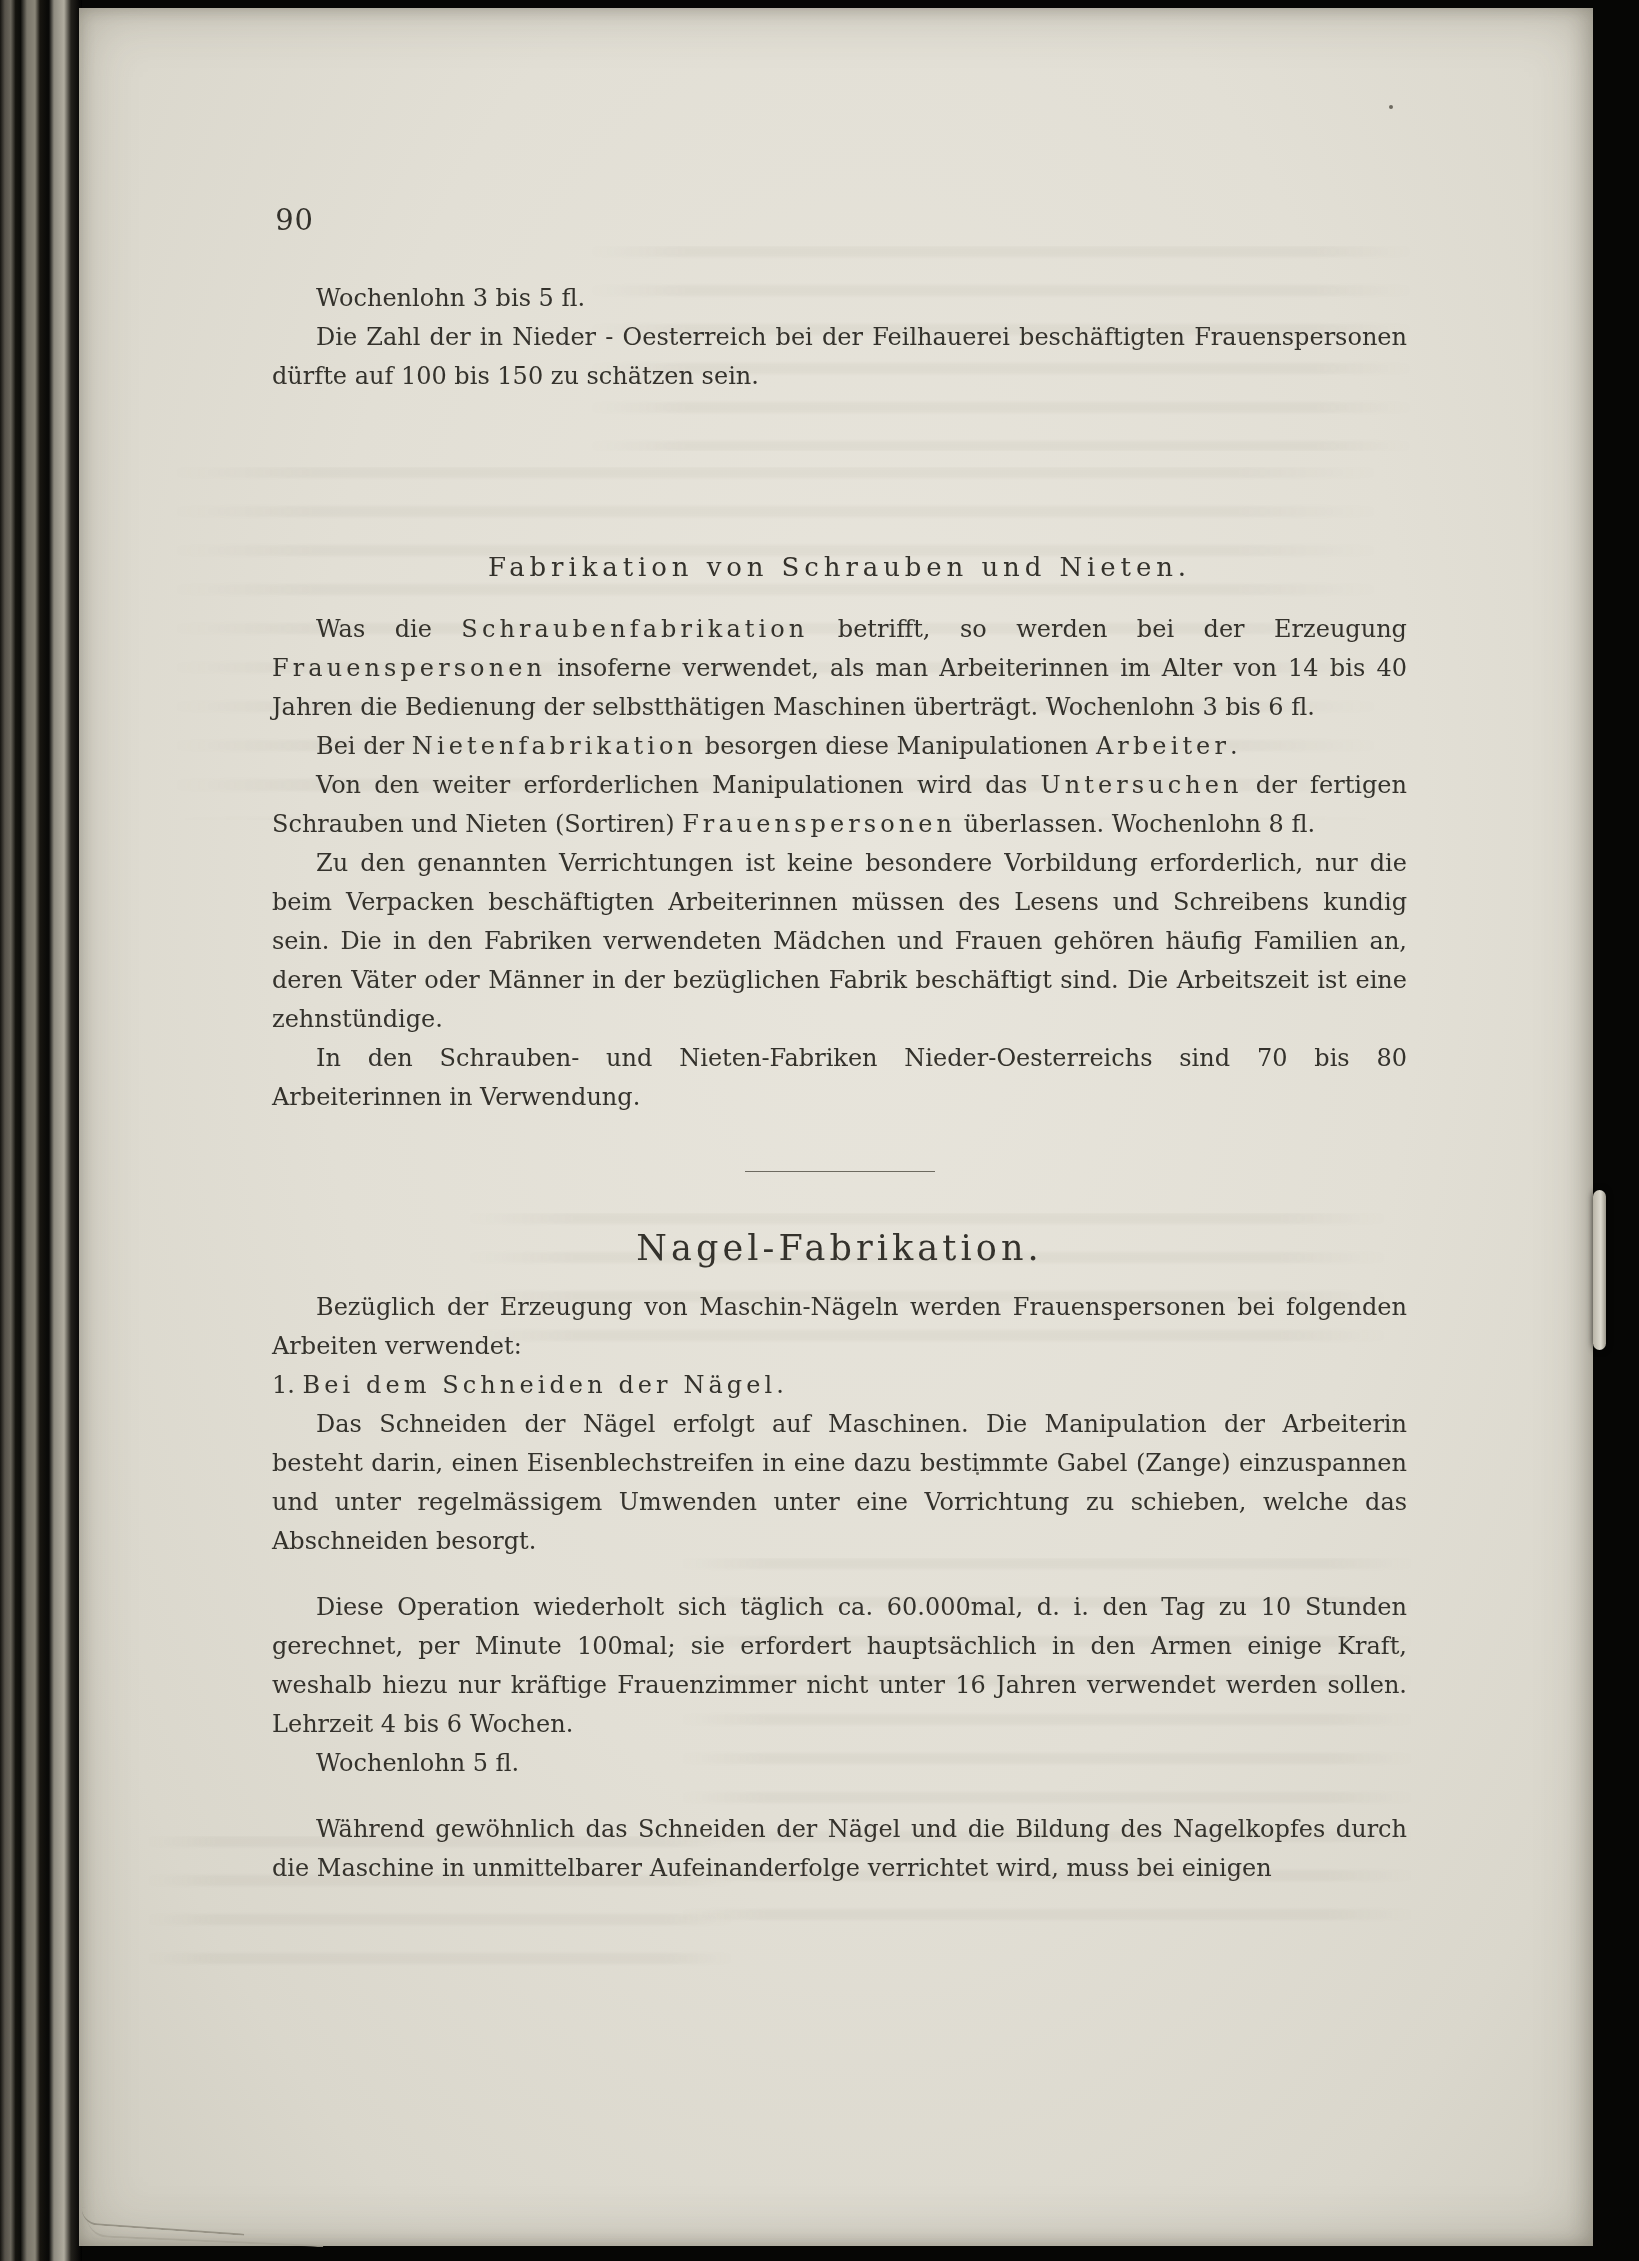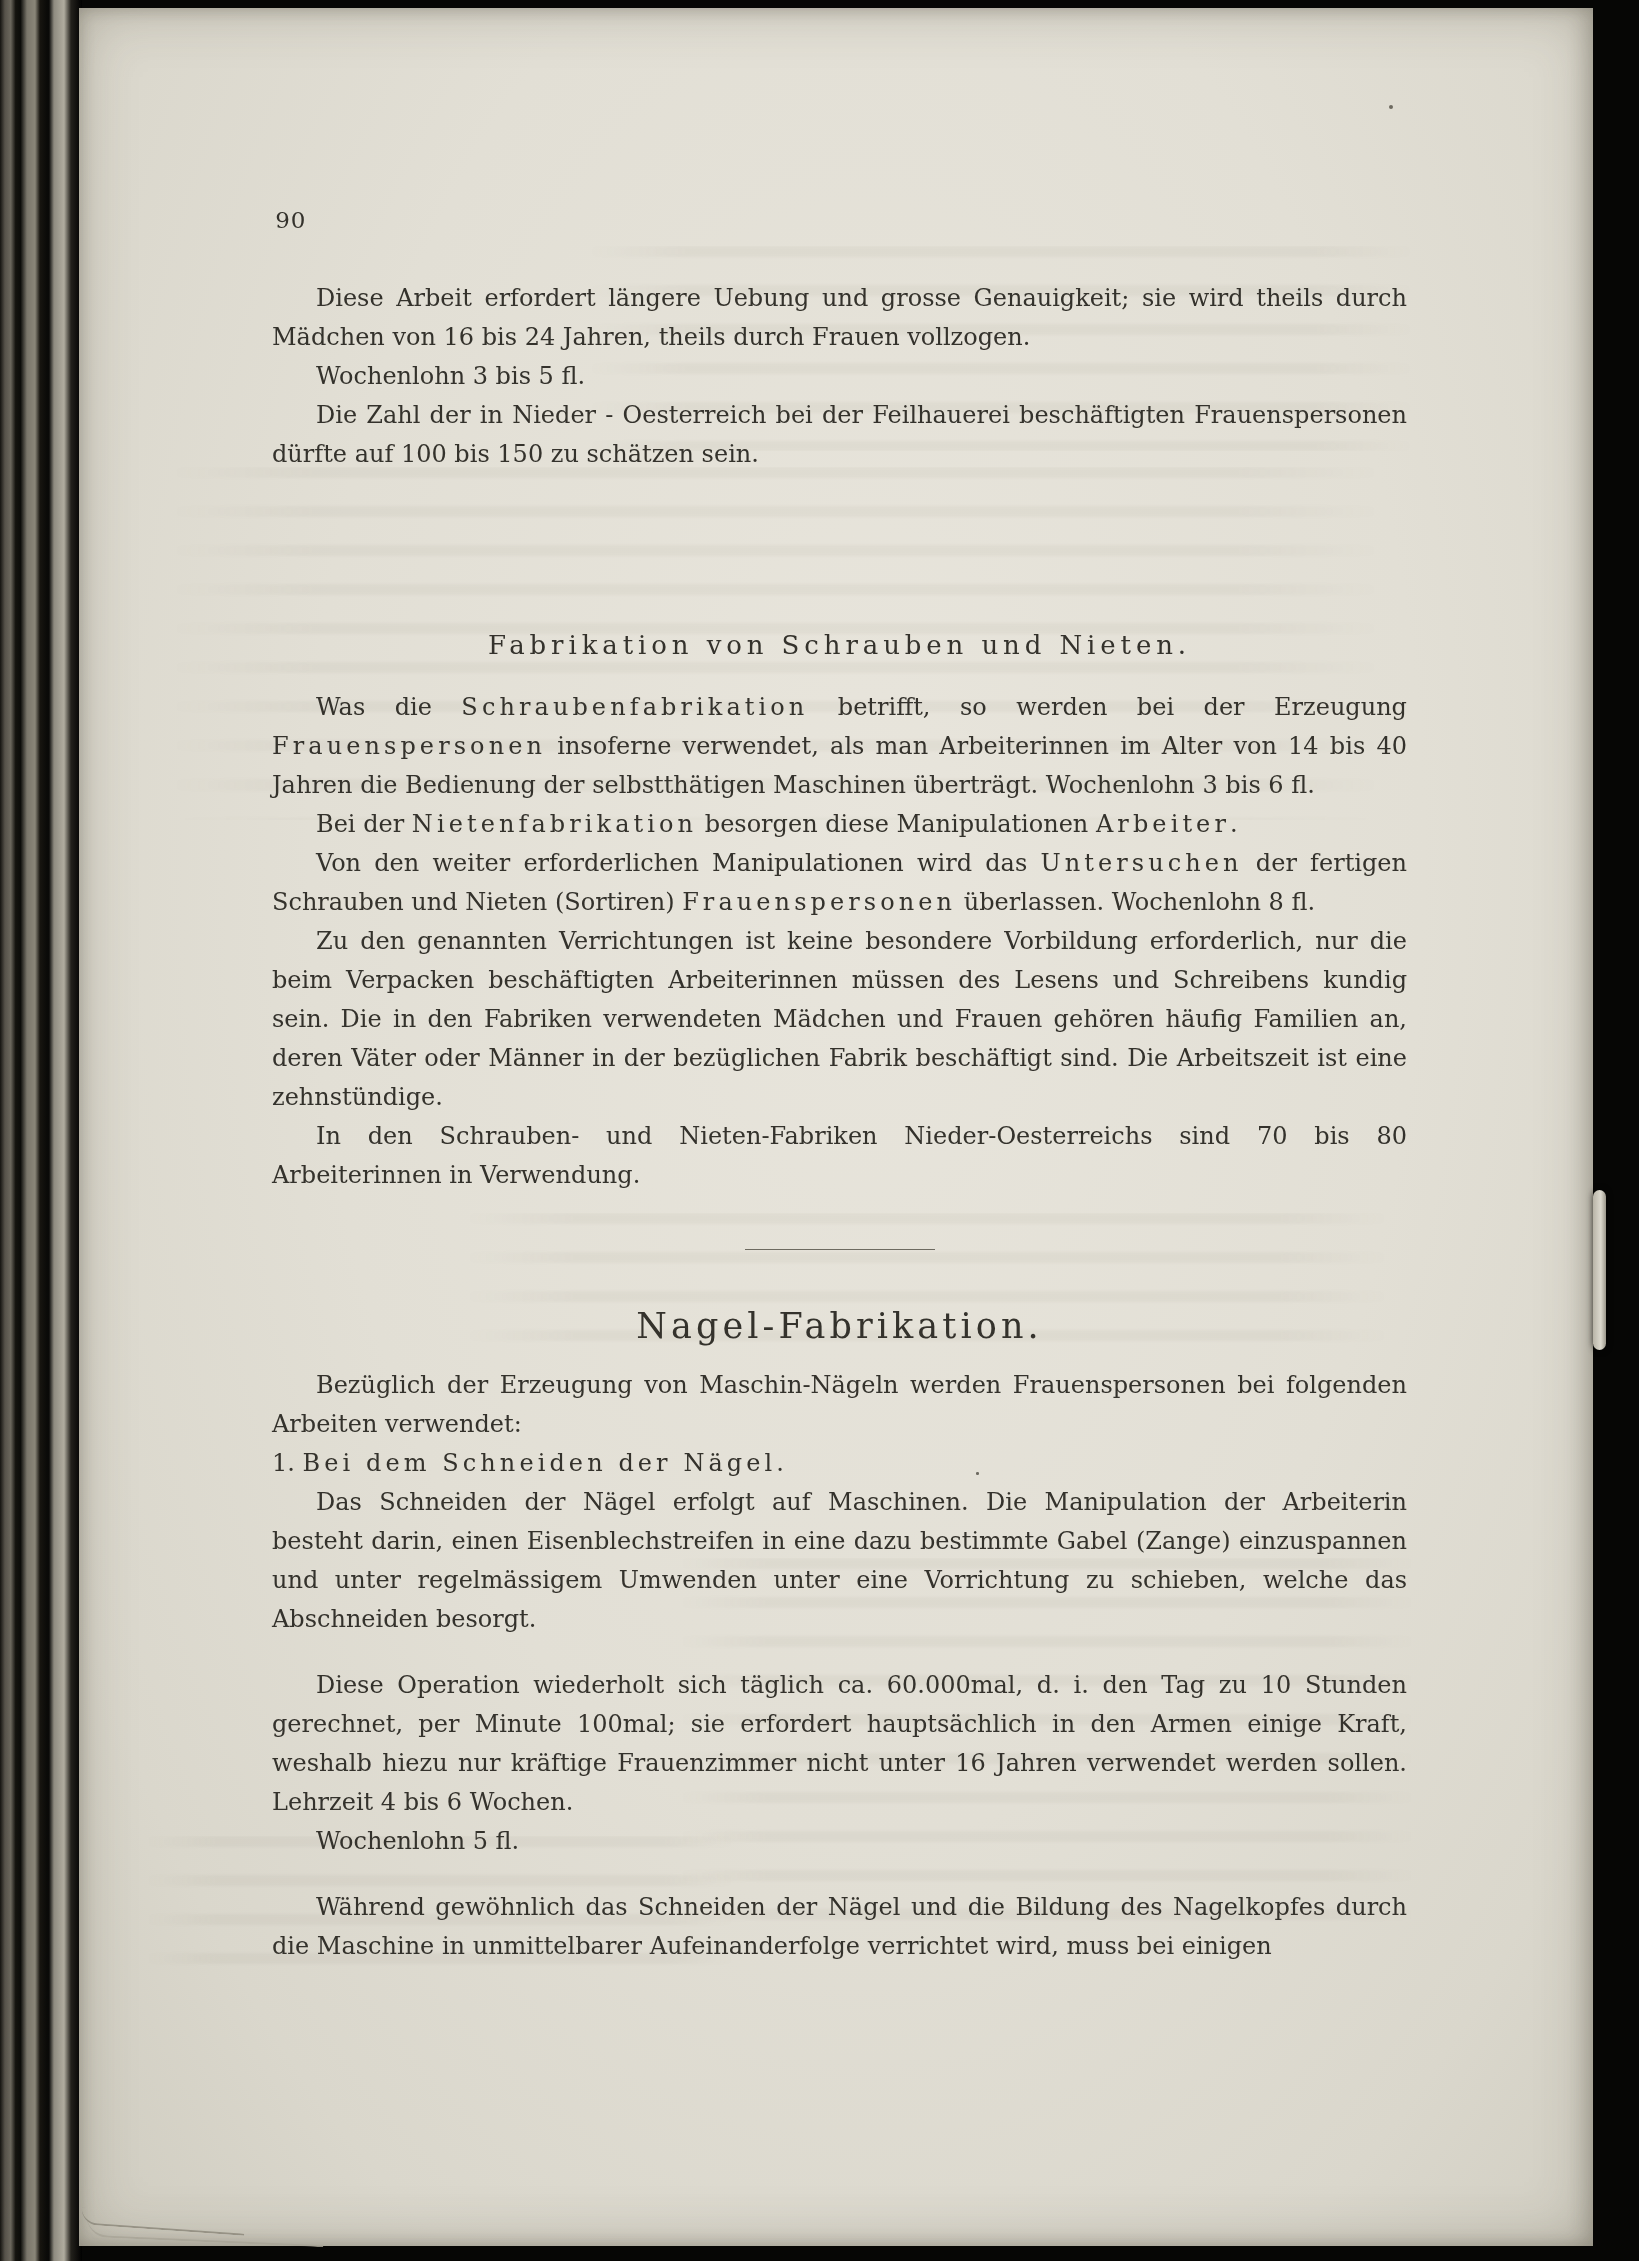--- a/index.html
+++ b/index.html
@@ -85,21 +85,21 @@
   
   .text-block {
     position: absolute;
     left: 193px; top: 193px;
     width: 1135px;
     color: #34322c;
     font-size: 24px;
     line-height: 39px;
   }
   .page-number {
-    font-size: 23px;
+    font-size: 29px;
     margin: 0 0 39px 3.3px;
     letter-spacing: 0.8px;
   }
   .text-block p {
     margin: 0;
     text-align: justify;
     text-indent: 44px;
   }
   .sperr { letter-spacing: 0.17em; }
   h2 {
@@ -142,21 +142,20 @@
     <div class="ghost g2"></div>
     <div class="ghost g3"></div>
     <div class="ghost g4"></div>
     <div class="ghost g5"></div>
     <div class="speck s1"></div>
     <div class="speck s2"></div>
 
     <div class="text-block">
       <div class="page-number">90</div>
 
-      <p><span>Diese Arbeit erfordert längere Uebung und grosse Genauigkeit; sie wird theils durch Mädchen von 16 bis 24 Jahren, theils durch Frauen vollzogen.</span></p>
       <p><span>Wochenlohn 3 bis 5 fl.</span></p>
       <p><span>Die Zahl der in Nieder - Oesterreich bei der Feilhauerei beschäftigten Frauenspersonen dürfte auf 100 bis 150 zu schätzen sein.</span></p>
 
       <h2 class="h1"><span>Fabrikation von Schrauben und Nieten.</span></h2>
 
       <p><span>Was die </span><span class="sperr">Schraubenfabrikation</span><span> betrifft, so werden bei der Erzeugung </span><span class="sperr">Frauenspersonen</span><span> insoferne verwendet, als man Arbeiterinnen im Alter von 14 bis 40 Jahren die Bedienung der selbstthätigen Maschinen überträgt. Wochenlohn 3 bis 6 fl.</span></p>
       <p><span>Bei der </span><span class="sperr">Nietenfabrikation</span><span> besorgen diese Manipulationen </span><span class="sperr">Arbeiter</span><span>.</span></p>
       <p><span>Von den weiter erforderlichen Manipulationen wird das </span><span class="sperr">Untersuchen</span><span> der fertigen Schrauben und Nieten (Sortiren) </span><span class="sperr">Frauenspersonen</span><span> überlassen. Wochenlohn 8 fl.</span></p>
       <p><span>Zu den genannten Verrichtungen ist keine besondere Vorbildung erforderlich, nur die beim Verpacken beschäftigten Arbeiterinnen müssen des Lesens und Schreibens kundig sein. Die in den Fabriken verwendeten Mädchen und Frauen gehören häufig Familien an, deren Väter oder Männer in der bezüglichen Fabrik beschäftigt sind. Die Arbeitszeit ist eine zehnstündige.</span></p>
       <p><span>In den Schrauben- und Nieten-Fabriken Nieder-Oesterreichs sind 70 bis 80 Arbeiterinnen in Verwendung.</span></p>

